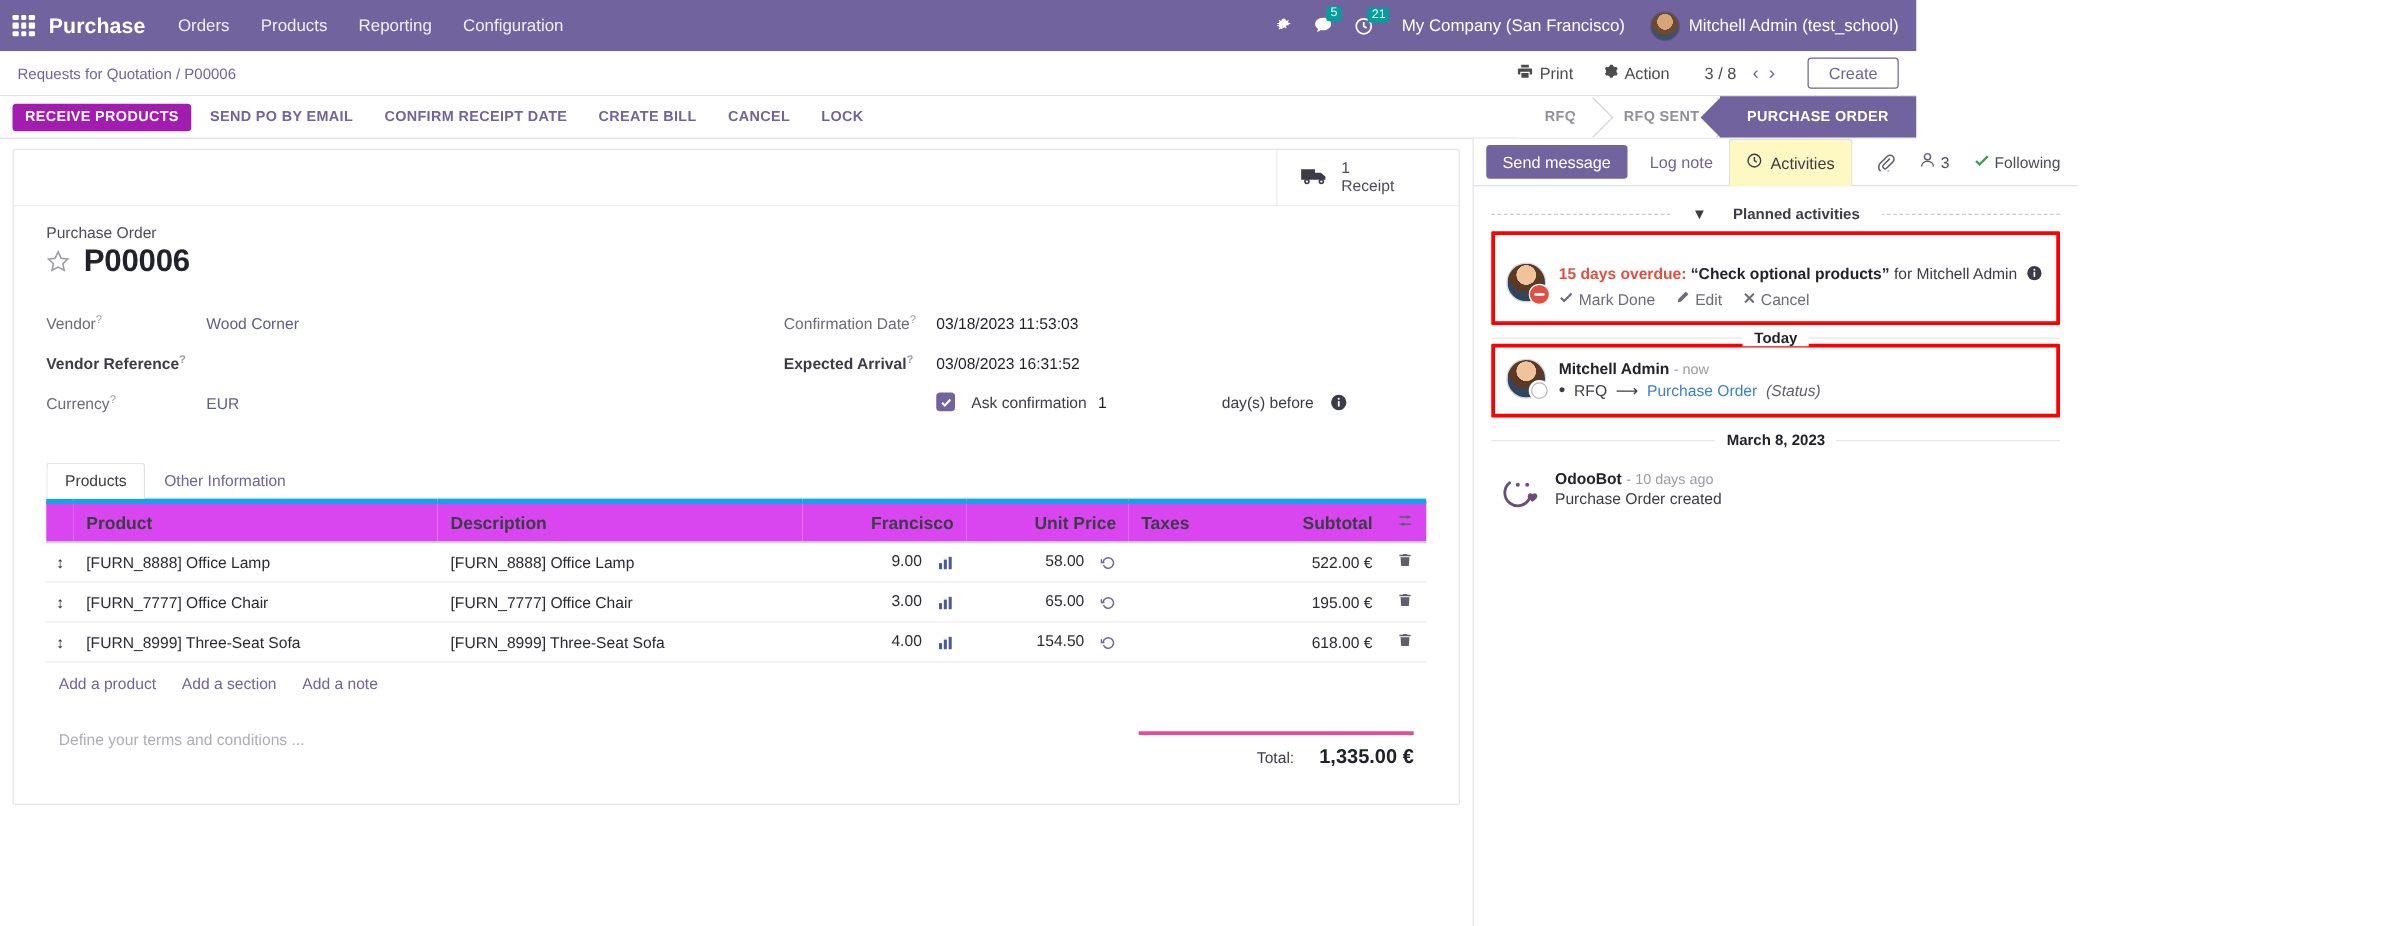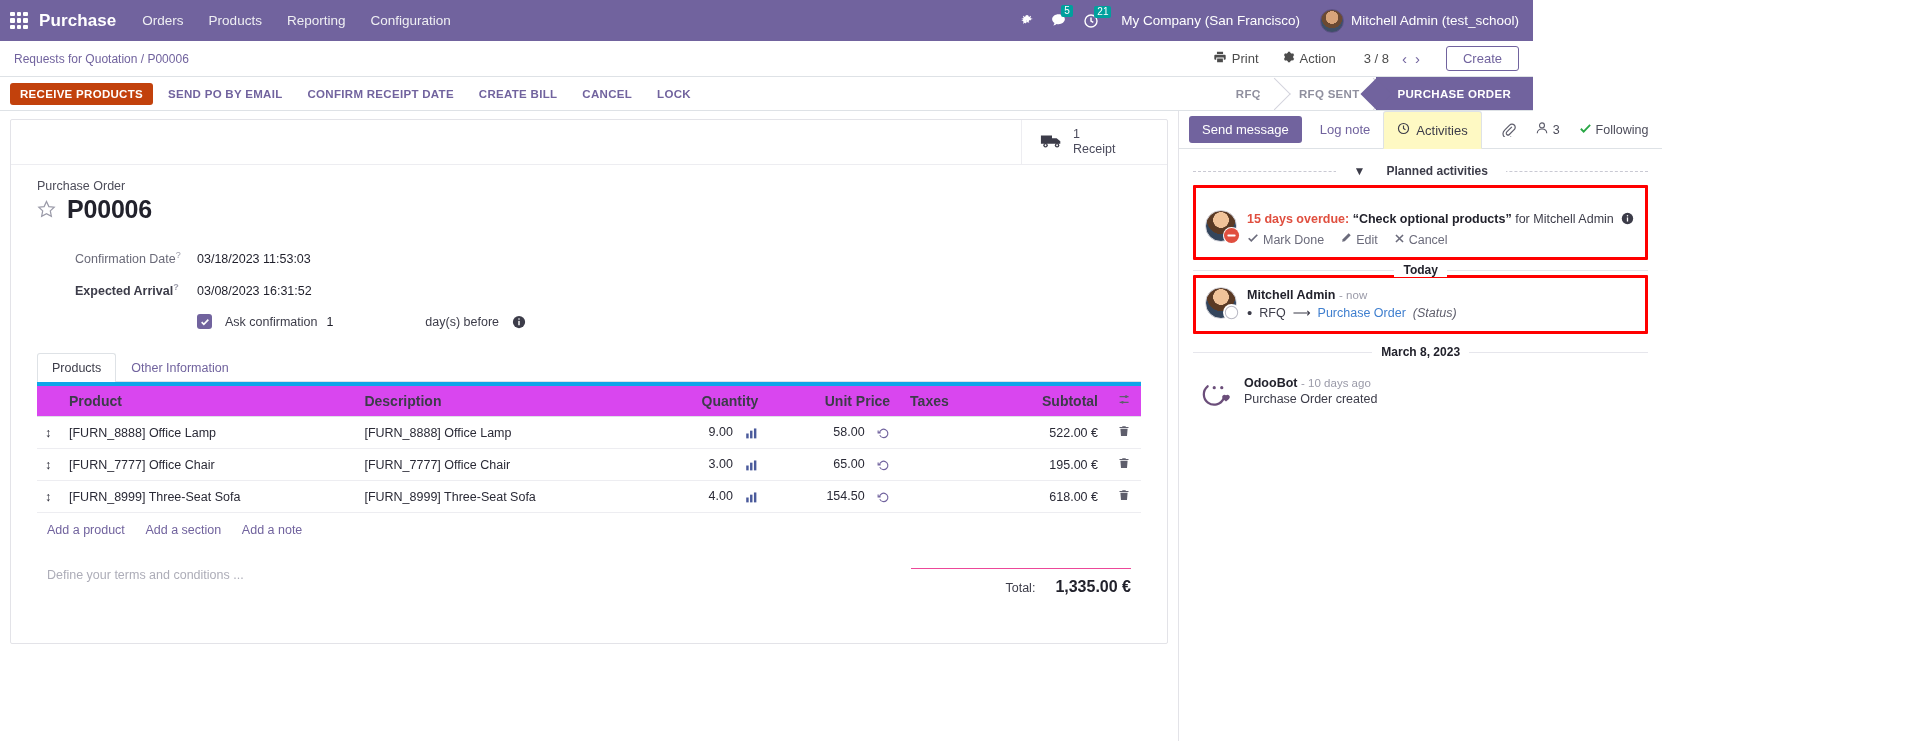--- a/index.html
+++ b/index.html
@@ -73,21 +73,21 @@
     background: #ffffff; border-bottom: 1px solid #dee2e6;
     display: flex; align-items: center; height: 34px; flex: 0 0 34px;
     padding-left: 10px; position: relative;
   }
   .act-btn {
     font-size: 11.5px; font-weight: 700; letter-spacing: .3px;
     color: #71639e; background: transparent; border: 0;
     padding: 5px 10px; margin-right: 5px; cursor: pointer;
     text-transform: uppercase; font-family: inherit; white-space: nowrap;
   }
-  .act-btn.primary { background: #c2410c; color: #ffffff; border-radius: 3px; }
+  .act-btn.primary { background: #a21caf; color: #ffffff; border-radius: 3px; }
   .statusbar { margin-left: auto; display: flex; align-items: stretch; height: 100%; }
   .stat {
     display: flex; align-items: center; padding: 0 16px 0 22px;
     font-size: 11.5px; font-weight: 700; letter-spacing: .3px; text-transform: uppercase;
     color: #8f8f9e; position: relative; background: #fff; cursor: pointer; white-space: nowrap;
   }
   .stat::after {
     content: ""; position: absolute; right: -9px; top: 50%;
     width: 22px; height: 22px; transform: translateY(-50%) rotate(45deg);
     border-top: 1px solid #d3d3dd; border-right: 1px solid #d3d3dd;
@@ -165,21 +165,21 @@
     padding: 8px 10px; white-space: nowrap;
   }
   table.lines tbody td.num { text-align: right; }
   .handle { width: 22px; padding-left: 8px !important; padding-right: 0 !important; color: #b6b6c2; cursor: grab; }
   .cell-ico { display: inline-flex; vertical-align: middle; margin-left: 9px; cursor: pointer; }
   .th-opt { width: 26px; }
   .addrow { padding: 9px 10px 9px 10px; }
   .addlink { color: #71639e; font-size: 12.5px; margin-right: 17px; cursor: pointer; }
   .notes-total { display: flex; padding: 22px 10px 0 10px; }
   .terms-ph { font-size: 12.5px; color: #adadb8; flex: 1 1 auto; }
-  .total-box { width: 220px; flex: 0 0 220px; border-top: 1px solid #ec4899; padding-top: 9px;
+  .total-box { width: 220px; flex: 0 0 220px; border-top: 3px solid #ec4899; padding-top: 9px;
     display: flex; align-items: baseline; justify-content: flex-end; gap: 20px; }
   .total-label { font-size: 12.5px; color: #3c3c49; }
   .total-val { font-size: 16px; font-weight: 700; color: #22222c; }
 
   
   .chatter { flex: 1 1 auto; border-left: 1px solid #e3e3e8; background: #ffffff; position: relative; padding: 0; }
   .chatter-topbar { display: flex; align-items: stretch; border-bottom: 1px solid #dee2e6; height: 38px; padding-left: 10px; }
   .ch-btn {
     font-size: 13px; padding: 0 13px; display: flex; align-items: center;
     cursor: pointer; color: #71639e; background: transparent; border: 0; font-family: inherit; white-space: nowrap;
@@ -364,20 +364,34 @@
             <span class="star">
               <svg width="19" height="19" viewBox="0 0 20 20" fill="none" stroke="#9a9aa8" stroke-width="1.3">
                 <path d="M10 1.6l2.5 5.3 5.6.7-4.1 3.9 1.1 5.6L10 14.4l-5.1 2.7 1.1-5.6L1.9 7.6l5.6-.7z"></path>
               </svg>
             </span>
             <span class="po-number">P00006</span>
           </div>
 
           <div class="form-cols">
 
+            <div class="fcol left">
+              <div class="frow">
+                <span class="flabel"><span>Vendor</span><span class="q">?</span></span>
+                <span class="fval link">Wood Corner</span>
+              </div>
+              <div class="frow">
+                <span class="flabel bold"><span>Vendor Reference</span><span class="q">?</span></span>
+                <span class="fval"></span>
+              </div>
+              <div class="frow">
+                <span class="flabel"><span>Currency</span><span class="q">?</span></span>
+                <span class="fval link">EUR</span>
+              </div>
+            </div>
 
             <div class="fcol right">
               <div class="frow">
                 <span class="flabel"><span>Confirmation Date</span><span class="q">?</span></span>
                 <span class="fval">03/18/2023 11:53:03</span>
               </div>
               <div class="frow">
                 <span class="flabel bold"><span>Expected Arrival</span><span class="q">?</span></span>
                 <span class="fval">03/08/2023 16:31:52</span>
               </div>
@@ -407,21 +421,21 @@
             <div class="nb-tab active">Products</div>
             <div class="nb-tab">Other Information</div>
           </div>
 
           <table class="lines">
             <thead>
               <tr>
                 <th style="width:22px"></th>
                 <th>Product</th>
                 <th>Description</th>
-                <th class="num">Quantity</th>
+                <th class="num">Francisco</th>
                 <th class="num">Unit Price</th>
                 <th>Taxes</th>
                 <th class="num">Subtotal</th>
                 <th class="th-opt">
                   <svg width="13" height="13" viewBox="0 0 16 16" fill="none" stroke="#5e5e6c" stroke-width="1.4">
                     <path d="M2 4.5h11M2 11.5h11"></path>
                       <circle cx="10" cy="4.5" r="1.6" fill="#5e5e6c" stroke="none"></circle>
                     <circle cx="5.5" cy="11.5" r="1.6" fill="#5e5e6c" stroke="none"></circle>
                   </svg>
                 </th>

